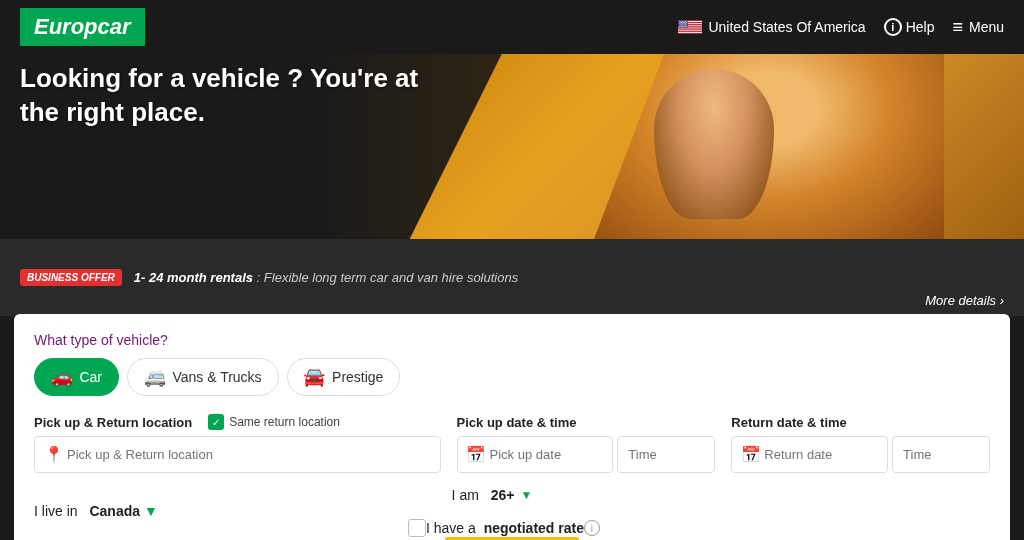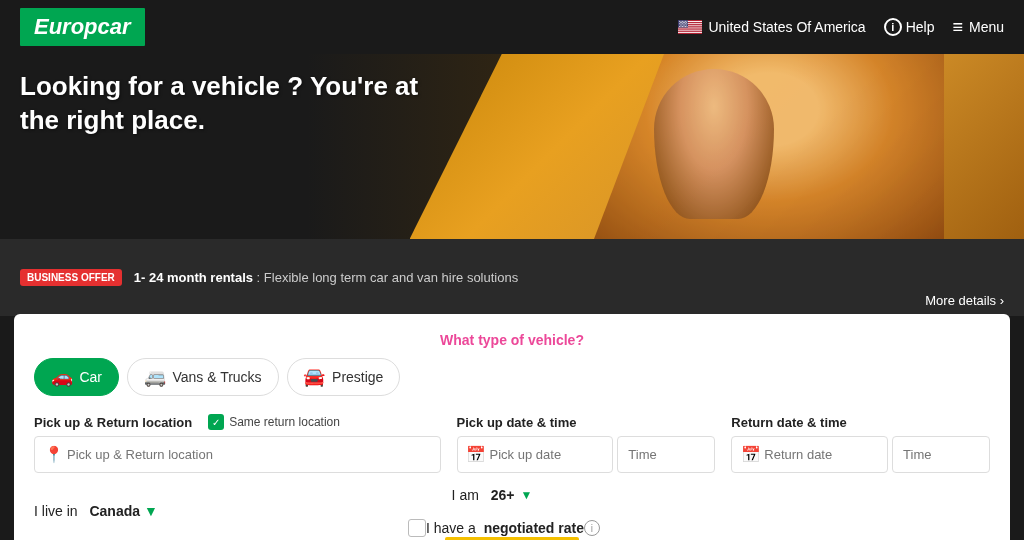--- a/index.html
+++ b/index.html
@@ -95,37 +95,38 @@
       top: 15px;
       left: 60px;
       width: 120px;
       height: 150px;
       background: radial-gradient(ellipse at 50% 25%, #f0c090 0%, #d4916a 40%, #8B5020 80%);
       border-radius: 50% 50% 30% 30% / 40% 40% 60% 60%;
     }
     .hero-text {
       position: absolute;
       left: 20px;
-      top: 16px;
+      top: 8px;
       color: white;
     }
     .hero-text h1 {
       font-size: 26px;
       font-weight: 900;
       line-height: 1.3;
       text-shadow: 1px 1px 3px rgba(0,0,0,0.5);
     }
 
     
     .business-banner {
       background: #2a2a2a;
       display: flex;
       align-items: center;
       padding: 8px 20px;
       gap: 12px;
+      font-style: italic;
     }
     .business-badge {
       background: #e53030;
       color: white;
       font-size: 10px;
       font-weight: bold;
       padding: 3px 7px;
       border-radius: 3px;
       white-space: nowrap;
       text-transform: uppercase;
@@ -147,24 +148,23 @@
     
     .search-panel {
       background: white;
       margin: 0 14px;
       border-radius: 6px;
       padding: 18px 20px 16px;
       margin-top: -2px;
     }
     .vehicle-type-label {
       font-size: 14px;
-      font-weight: bold;
-      color: #ec4899;
+      font-weight: normal;
+      color: #701a75;
       margin-bottom: 10px;
-      text-align: center;
     }
     .vehicle-tabs {
       display: flex;
       gap: 8px;
       margin-bottom: 18px;
     }
     .vehicle-tab {
       display: flex;
       align-items: center;
       gap: 6px;

